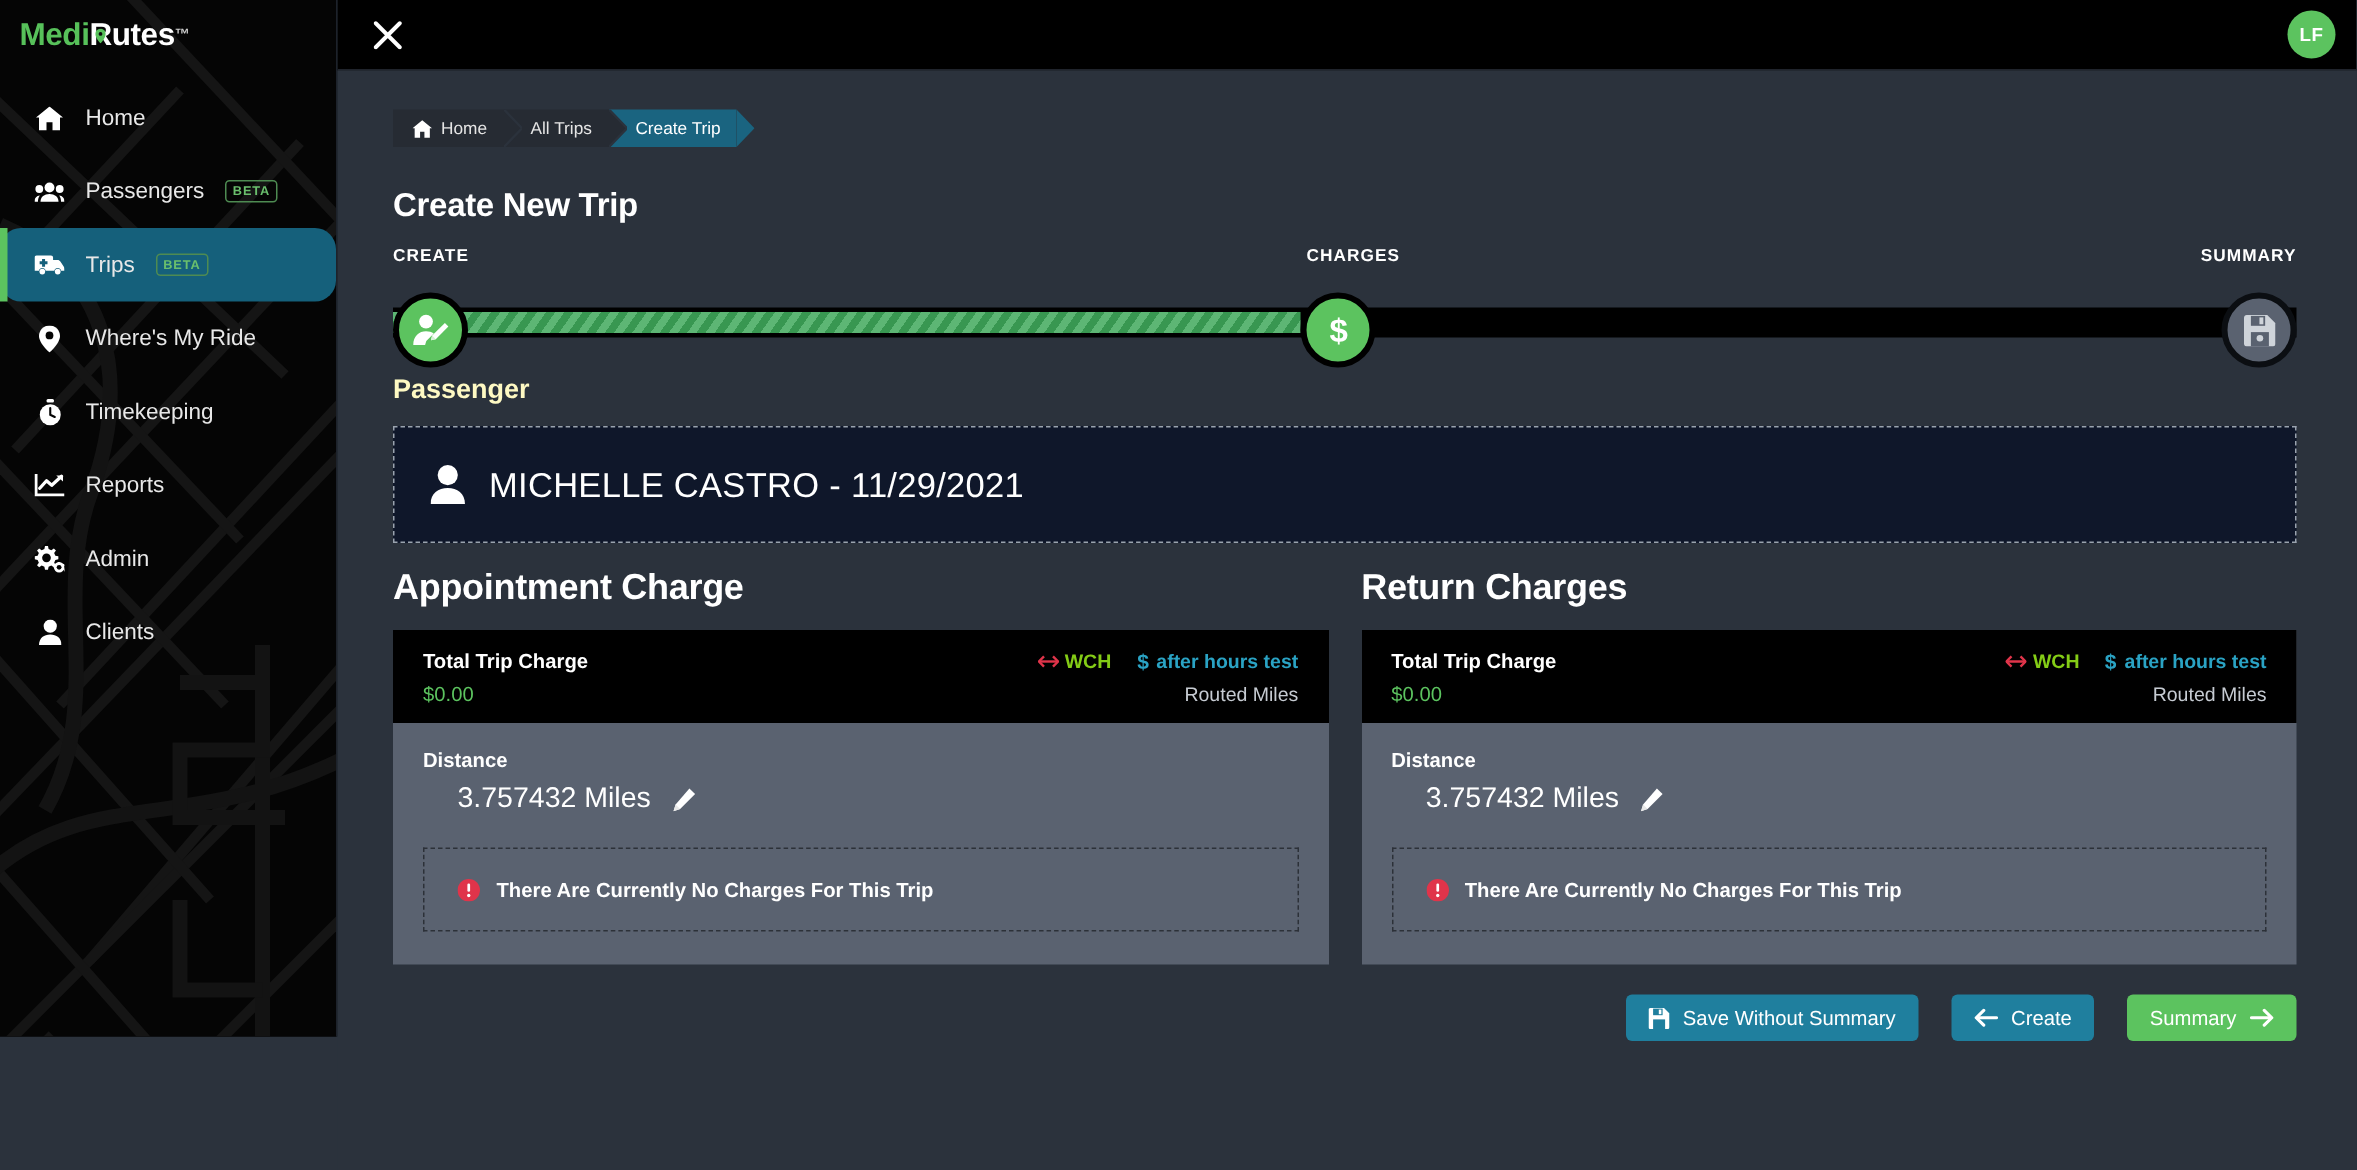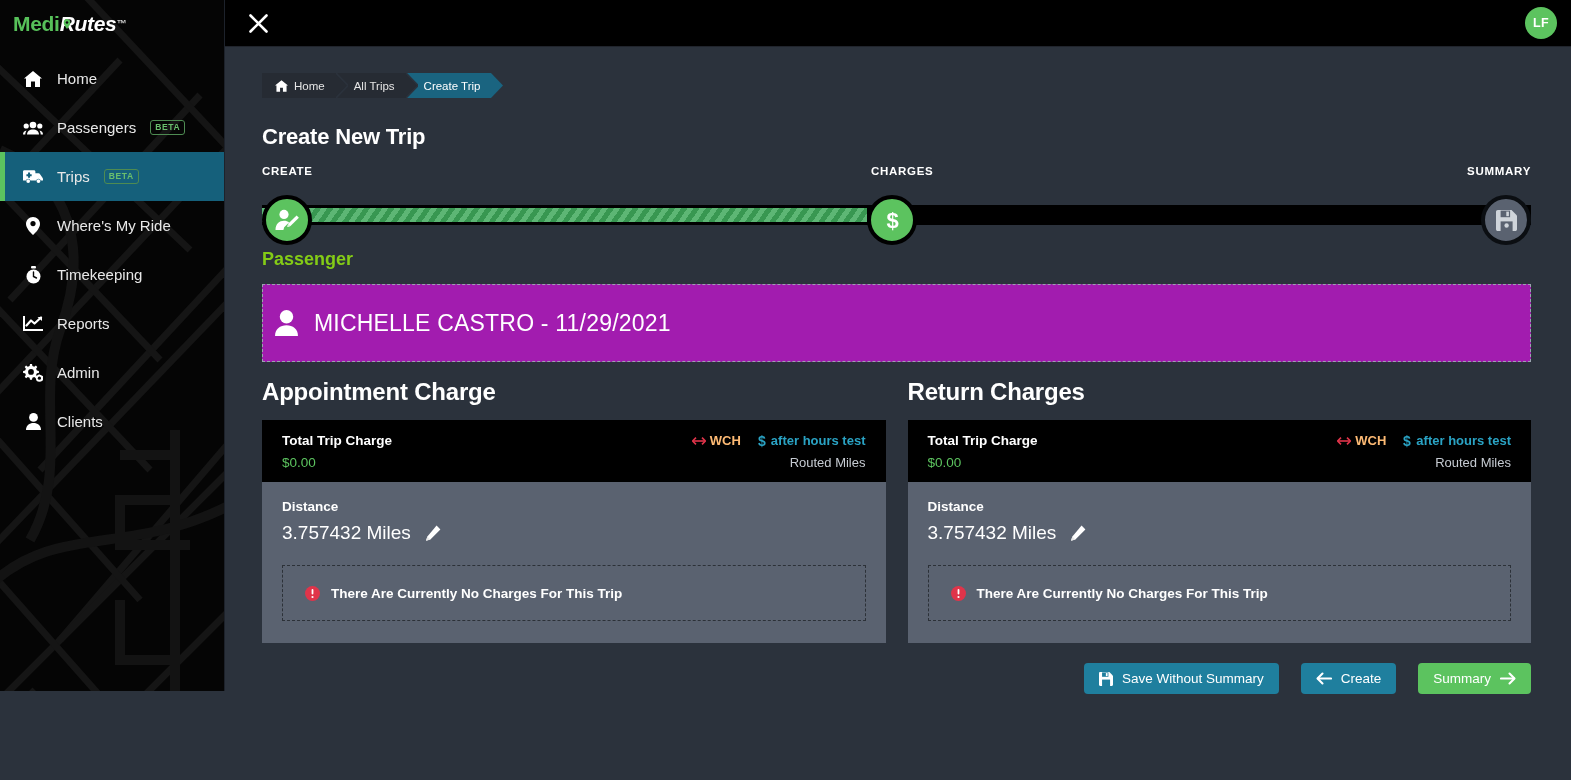--- a/index.html
+++ b/index.html
@@ -24,21 +24,21 @@
     opacity: 1;
     pointer-events: none;
   }
   .sidebar-inner { position: relative; z-index: 2; }
   .logo {
     height: 47px; display: flex; align-items: center;
     padding-left: 13px;
     font-size: 21px; font-weight: bold; letter-spacing: -0.3px;
   }
   .logo .m1 { color: #57c15a; }
-  .logo .m2 { color: #ffffff; font-style: italic; }
+  .logo .m2 { color: #ffffff; }
   .logo .tm { color: #cfcfcf; font-size: 10px; vertical-align: super; }
   .logo-o { position: relative; display: inline-block; }
   .logo-o .pin {
     position: absolute; left: 50%; top: 52%;
     transform: translate(-50%,-50%);
     width: 7px; height: 10px;
   }
 
   .nav { margin-top: 7px; }
   .nav-item {
@@ -47,20 +47,21 @@
     color: #e8e8e8; font-size: 15px;
     position: relative; cursor: pointer;
     gap: 14px;
   }
   .nav-item .nicon {
     width: 20px; display: flex; align-items: center; justify-content: center;
     color: #ffffff; flex: 0 0 20px;
   }
   .nav-item.active {
     background: #15607b;
+    border-radius: 14px;
   }
   .nav-item.active::before {
     content: ""; position: absolute; left: 0; top: 0; bottom: 0;
     width: 5px; background: #5cc35f;
   }
   .beta {
     font-size: 8.5px; color: #6abf6d; border: 1px solid #4e8b52;
     border-radius: 3px; padding: 1px 4px 1px 4px; letter-spacing: .6px;
     font-weight: bold; line-height: 1.2;
   }
@@ -143,30 +144,30 @@
     border-radius: 50%;
     display: flex; align-items: center; justify-content: center;
     border: 4px solid #000000;
     cursor: pointer;
   }
   .step-node.done { background: #5cc35f; }
   .step-node.todo { background: #5a6270; border-color: #0b0e12; }
 
   
   .sec-head {
-    color: #84cc16; font-weight: bold; margin-top: 12px;
+    color: #fef9c3; font-weight: bold; margin-top: 12px;
   }
   .sec-passenger { font-size: 18px; }
 
   .passenger-card {
     margin-top: 14px; height: 78px;
-    background: #a21caf;
+    background: #0f172a;
     border: 1px dashed #9aa3ae;
     display: flex; align-items: center; gap: 16px;
-    padding-left: 12px;
+    padding-left: 24px;
     cursor: pointer;
   }
   .passenger-name {
     color: #ffffff; font-size: 23px; letter-spacing: .2px;
   }
 
   .charges-row { display: flex; gap: 22px; margin-top: 16px; }
   .charge-col { flex: 1; min-width: 0; }
   .charge-col-head { color: #ffffff; font-size: 24px; font-weight: bold; letter-spacing: -0.2px; }
 
@@ -176,28 +177,28 @@
     padding-bottom: 22px;
   }
   .charge-card-top {
     background: #000000; padding: 13px 20px 12px 20px;
     display: flex; justify-content: space-between; align-items: flex-start;
   }
   .ctop-left .ctl-label { color: #ffffff; font-size: 13.5px; font-weight: bold; }
   .ctop-left .ctl-amount { color: #5cc35f; font-size: 13.5px; margin-top: 7px; }
   .ctop-right { text-align: right; }
   .ctr-row1 { display: flex; gap: 17px; justify-content: flex-end; align-items: center; }
-  .wch { color: #fdba74; font-size: 13px; font-weight: bold; display: flex; align-items: center; gap: 4px; }
+  .wch { color: #84cc16; font-size: 13px; font-weight: bold; display: flex; align-items: center; gap: 4px; }
   .afterhours { color: #2aa3c4; font-size: 13px; font-weight: bold; display: flex; align-items: center; gap: 5px; }
   .routed { color: #c6cbd2; font-size: 13px; margin-top: 7px; }
 
   .dist-block { padding: 17px 20px 0 20px; }
   .dist-label { color: #ffffff; font-size: 13.5px; font-weight: bold; }
   .dist-value-row { display: flex; align-items: center; gap: 14px; margin-top: 8px; }
-  .dist-value { color: #ffffff; font-size: 19px; }
+  .dist-value { color: #ffffff; font-size: 19px; margin-left: 23px; }
   .edit-pencil { cursor: pointer; display: flex; align-items: center; }
 
   .nocharge {
     margin: 21px 20px 0 20px;
     border: 1px dashed #2c3138;
     height: 56px;
     display: flex; align-items: center; gap: 11px;
     padding-left: 22px;
   }
   .nocharge-text { color: #ffffff; font-size: 13.5px; font-weight: bold; }

